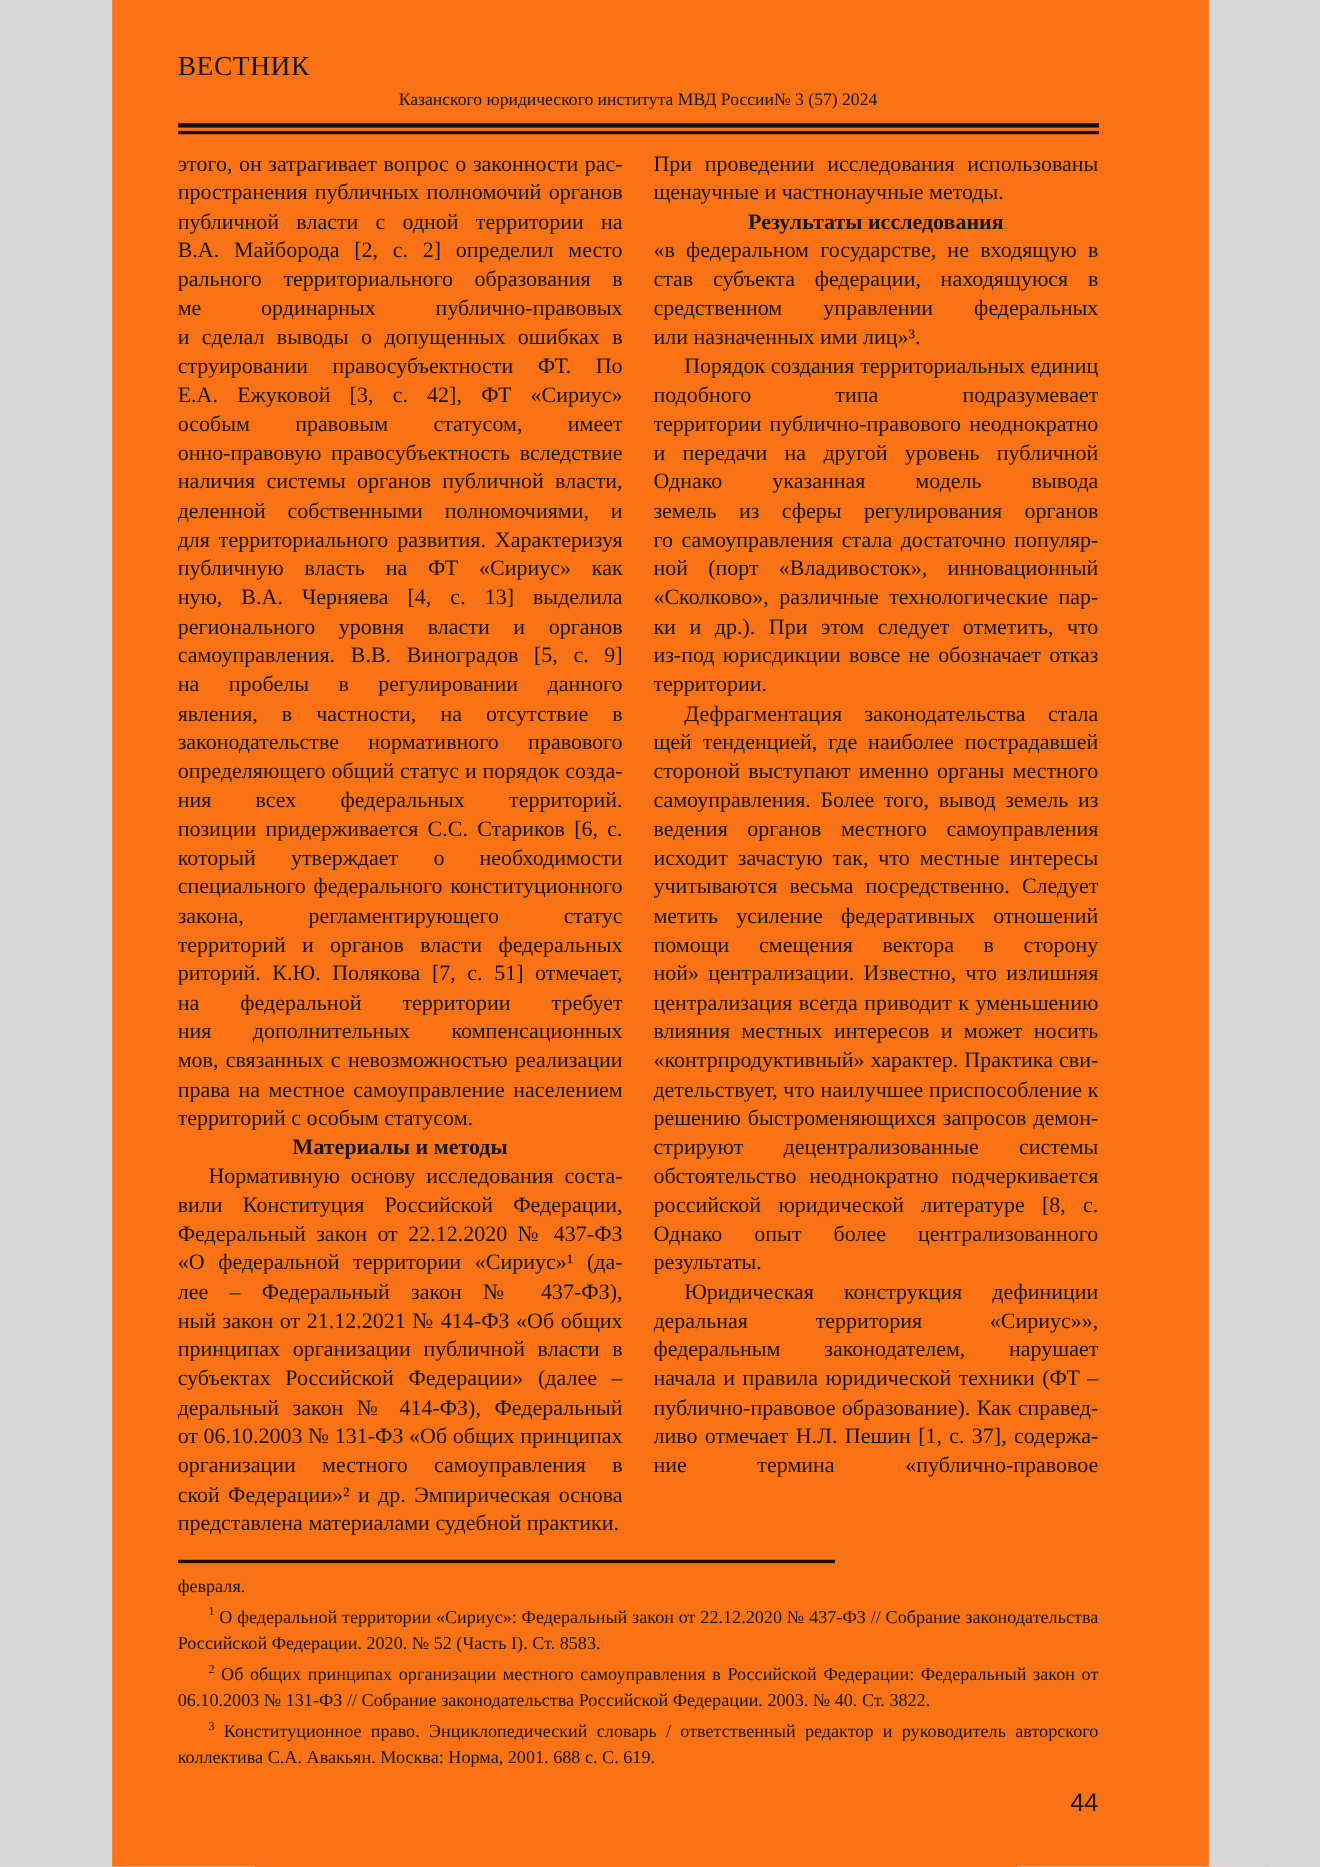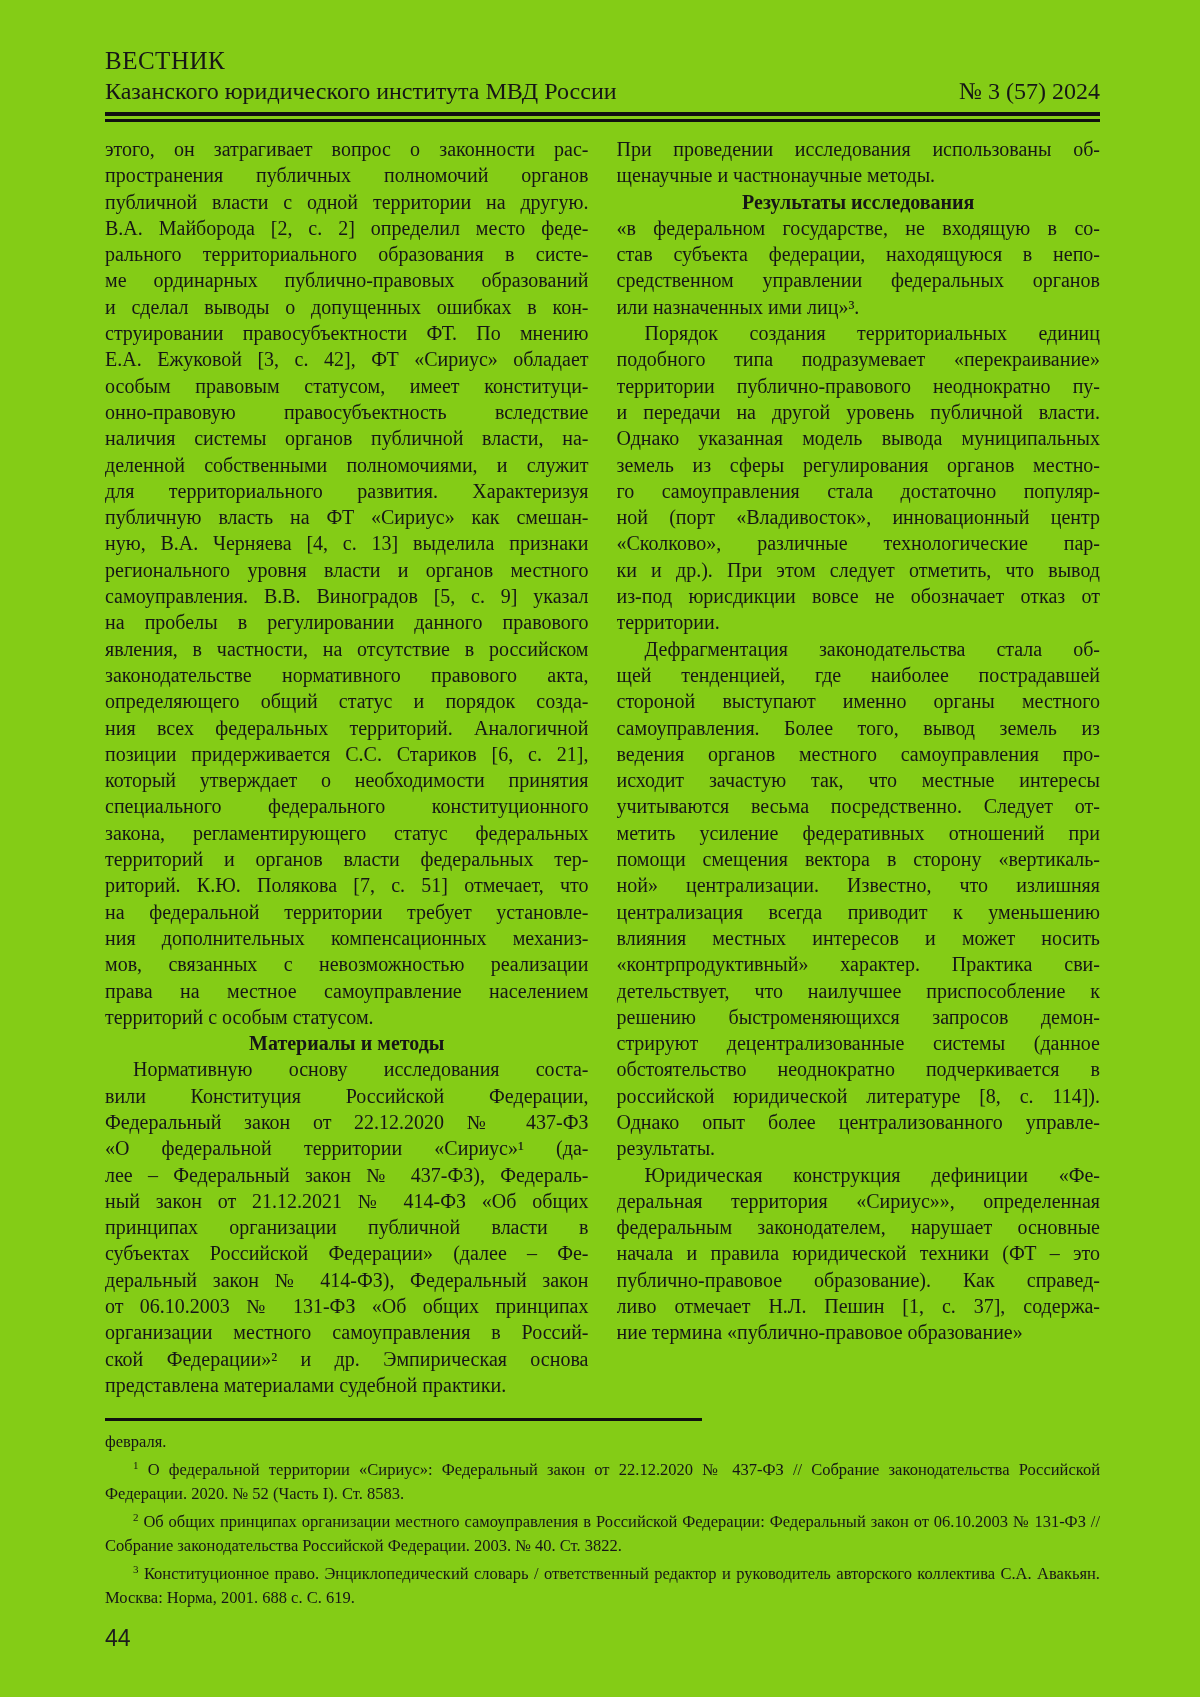--- a/index.html
+++ b/index.html
@@ -1,48 +1,48 @@
 <!DOCTYPE html>
 <html lang="ru"><head>
 <meta charset="utf-8">
 <style>
   html,body { margin:0; padding:0; background:#d9d9d9; }
   .page {
     position:relative;
-    width:1200px; height:1697px;
+    width:997px; height:1697px;
     margin:0 auto;
-    background:#84cc16;
+    background:#f97316;
     color:#161616;
     font-family:"Liberation Serif", serif;
     box-sizing:border-box;
-    padding:46px 100px 0 105px;
+    padding:46px 100px 0 60px;
     overflow:hidden;
   }
   
   .hdr-title { font-size:25px; line-height:30px; letter-spacing:0.5px; }
-  .hdr-row { display:flex; justify-content:space-between; align-items:baseline;
-             font-size:24px; line-height:30px; }
+  .hdr-row { display:flex; justify-content:center; align-items:baseline;
+             font-size:16px; line-height:30px; }
   .double-rule { margin-top:6px; height:3px;
                  border-top:4px solid #101010; border-bottom:3px solid #101010; }
   
   .columns { display:flex; gap:28px; margin-top:14px; }
   .col { flex:1 1 0; min-width:0; font-size:20px; }
   .line { height:26.3px; line-height:26.3px; overflow:hidden;
           text-align:justify; text-align-last:justify; white-space:normal; }
   .line.last { text-align-last:left; }
   .line.first-indent { padding-left:28px; }
   .heading { height:26.3px; line-height:26.3px; font-weight:bold; text-align:center; }
   
   .fn-rule { margin-top:20px; margin-bottom:9px; width:597px; height:3px; background:#101010; }
   .fn-cont { font-size:16.5px; line-height:23px; }
   .footnote { font-size:16.5px; line-height:23.5px; margin-top:5px;
               text-align:justify; text-indent:28px; }
   .footnote sup { font-size:11px; line-height:0; }
   
-  .page-number { margin-top:16px; text-align:left;
+  .page-number { margin-top:16px; text-align:right;
                  font-family:"Liberation Sans", sans-serif; font-size:23px; color:#1c1c1c; }
 </style>
 </head>
 <body>
 
 <div class="page">
 
   <header>
     <div class="hdr-title">ВЕСТНИК</div>
     <div class="hdr-row">

